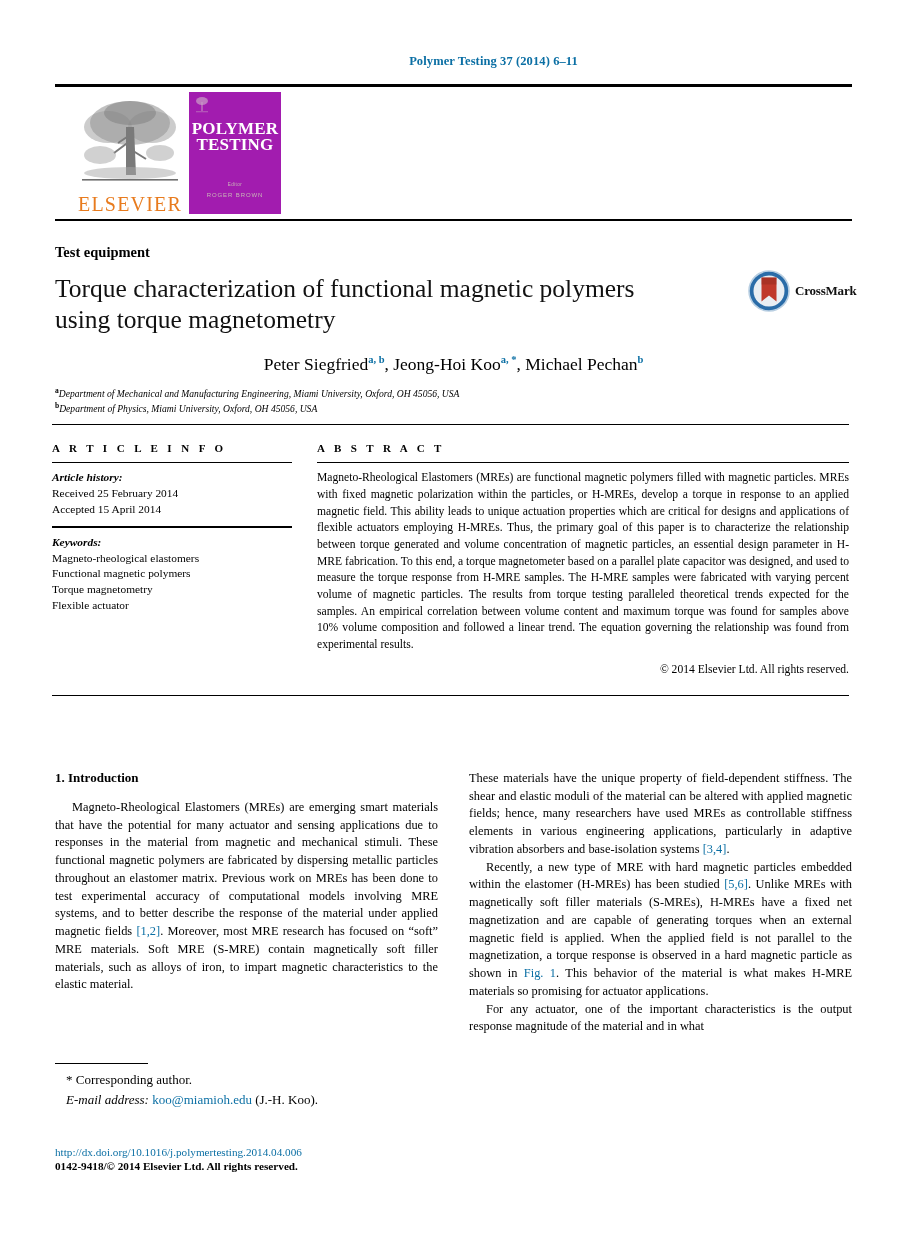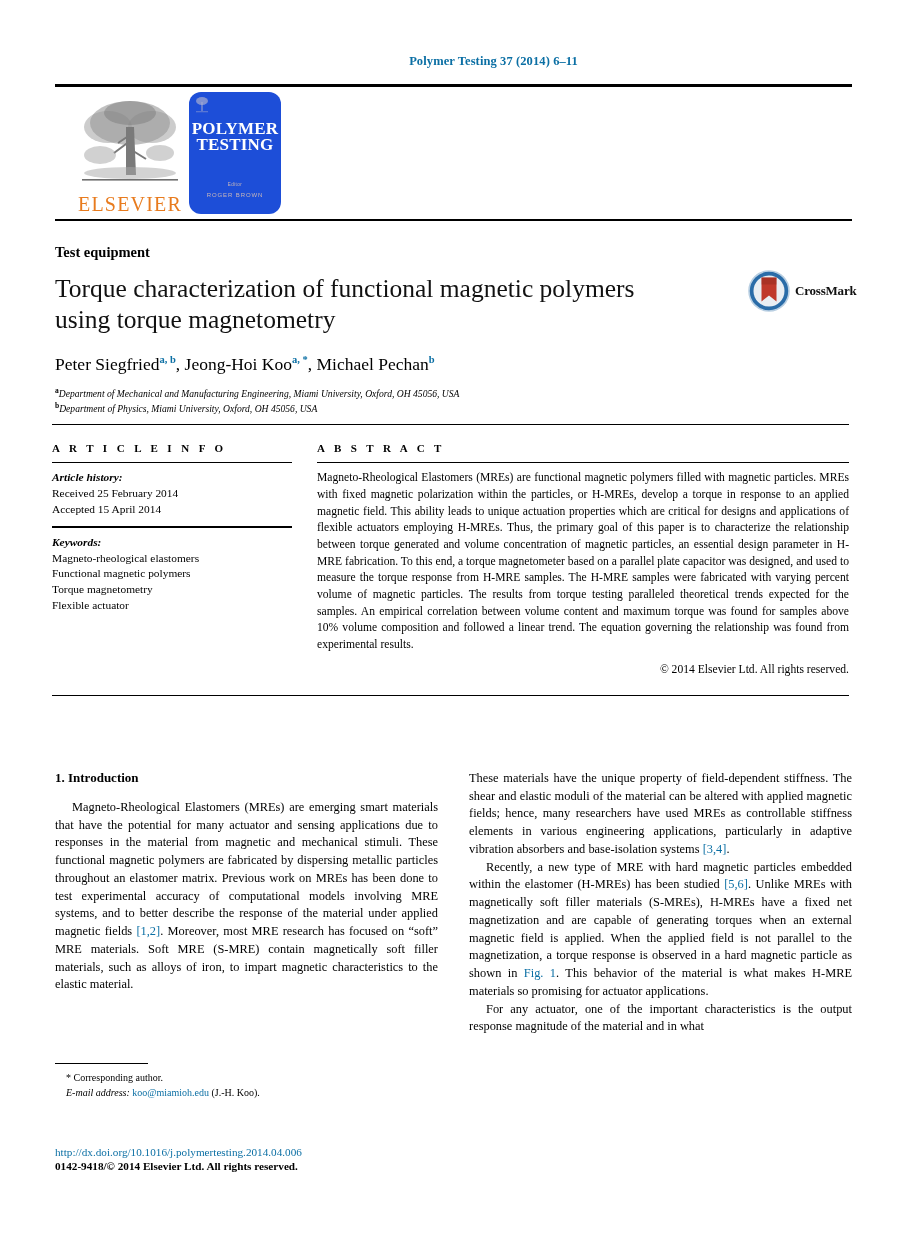--- a/index.html
+++ b/index.html
@@ -52,23 +52,23 @@
   .journal-title {
     text-align:center; font-family:"Liberation Serif", serif;
     font-size:30px; color:#111; letter-spacing:.3px;
   }
   .homepage-line {
     text-align:center; font-family:"Liberation Sans", sans-serif;
     font-size:12px; color:#1a1a1a; letter-spacing:.9px;
   }
 
   .cover {
-    width:92px; flex:0 0 92px; background:#1d4ed8;
+    width:92px; flex:0 0 92px; background:#a21caf;
     position:relative; overflow:hidden;
-    display:flex; flex-direction:column; align-items:center;border-radius:12px;
+    display:flex; flex-direction:column; align-items:center;
   }
   .cover-tree {
     position:absolute; top:4px; left:6px; width:14px; height:17px;
     opacity:.75;
   }
   .cover-title {
     margin-top:29px; color:#fff; text-align:center;
     font-family:"Liberation Serif", serif;
     font-size:17px; font-weight:bold; line-height:.98; letter-spacing:.2px;
   }
@@ -81,21 +81,21 @@
   .mast-rule-bottom { height:2.5px; background:#000; width:797px; margin-top:5px; }
 
   
   .art-head { position:absolute; top:244px; left:55px; width:797px; }
   .sectype { font-size:14.5px; font-weight:bold; font-family:"Liberation Serif", serif; }
   .title {
     margin-top:13px; font-size:25.5px; line-height:1.2; font-weight:400;
     font-family:"Liberation Serif", serif; color:#111; max-width:640px;
   }
   .authors {
-    margin-top:19px; font-size:17.5px; font-family:"Liberation Serif", serif;
+    margin-top:19px; font-size:17.5px; font-family:"Liberation Serif", serif;text-align:center;
   }
   .authors sup { color:#0b6fa4; font-size:10.5px; font-weight:bold; vertical-align:super; }
   .affil {
     margin-top:11px; font-size:9.6px; font-style:italic; line-height:1.45;
     font-family:"Liberation Serif", serif;
   }
   .affil sup { font-weight:bold; font-style:normal; font-size:7.5px; }
 
   .crossmark {
     position:absolute; top:268px; left:748px;
@@ -143,21 +143,21 @@
     font-size:12.4px; line-height:1.43; text-align:justify; text-indent:17px;
     font-family:"Liberation Serif", serif; margin:0;
   }
   .sechdr + .para { margin-top:13px; }
   .para + .para { margin-top:0; }
   a.cite, .cite { color:#0b6fa4; text-decoration:none; }
 
   
   .footnote { position:absolute; top:1063px; left:55px; width:383px; }
   .fn-rule { width:93px; height:1px; background:#000; }
-  .fn-lines { margin-top:6px; font-size:10px; line-height:1.5; padding-left:11px; }
+  .fn-lines { margin-top:6px; font-size:13px; line-height:1.5; padding-left:11px; }
   .fn-lines .em { font-style:italic; }
   .fn-lines .lnk { color:#0b6fa4; }
 
   .docfoot { position:absolute; top:1146px; left:55px; width:420px; }
   .doi { font-size:11.2px; color:#0b6fa4; text-decoration:none; display:block; }
   .issn { font-size:11.2px; font-weight:bold; margin-top:2px; }
 </style>
 </head>
 <body>
 

